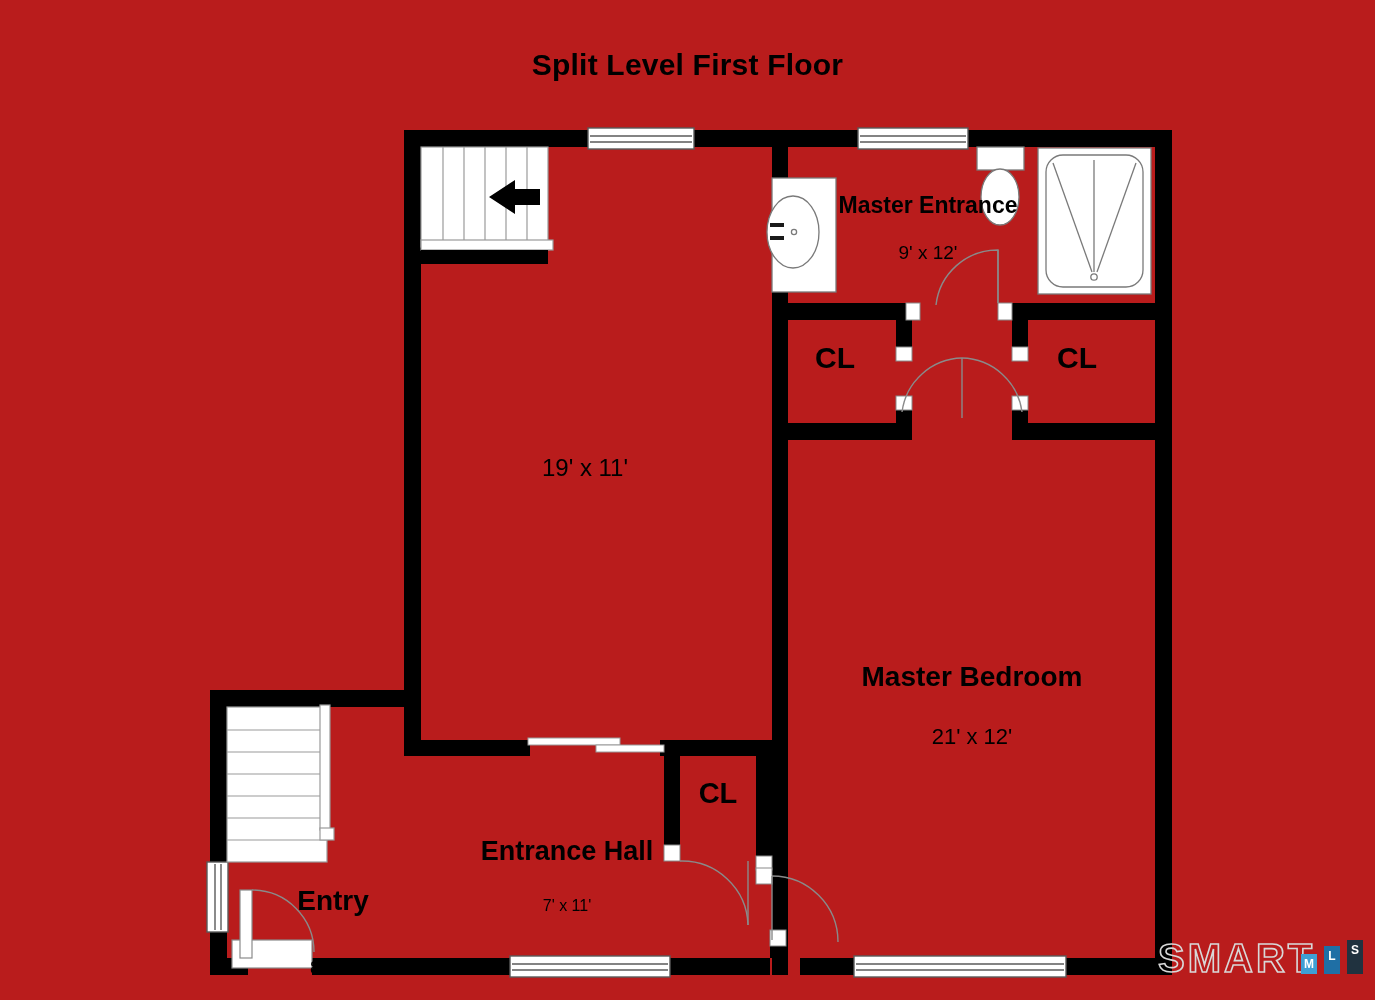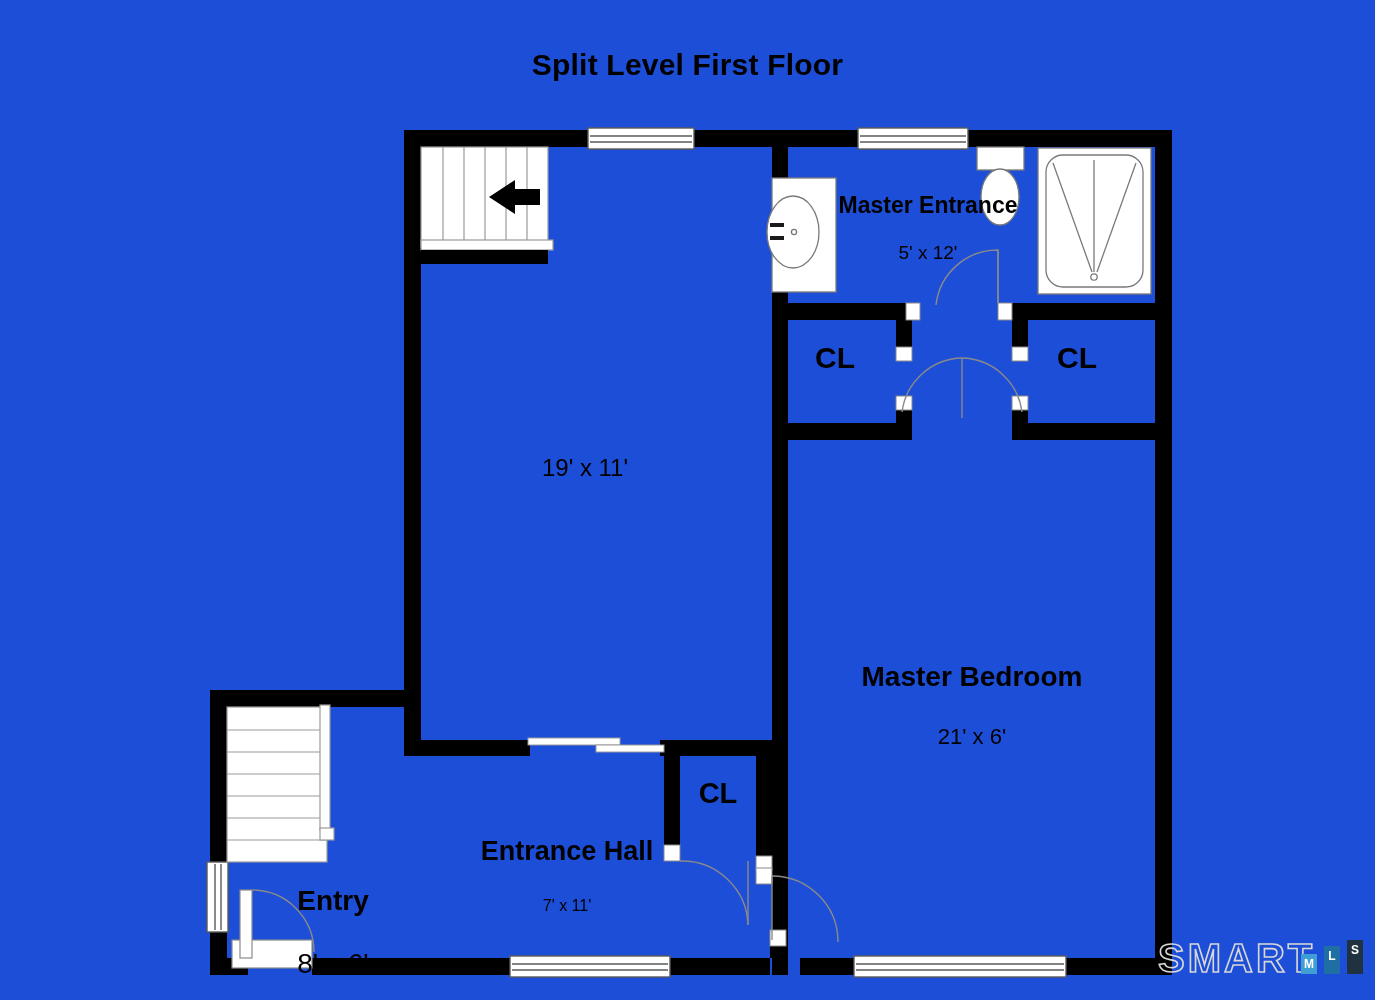--- a/index.html
+++ b/index.html
@@ -11,21 +11,21 @@
     width: 1375px;
     height: 1000px;
     font-family: "Liberation Sans", sans-serif;
     overflow: hidden;
     position: relative;
   }
   #plan-root {
     position: relative;
     width: 1375px;
     height: 1000px;
-    background: #1d4ed8;
+    background: #b91c1c;
   }
   #plan-title {
     position: absolute;
     left: 0;
     top: 48px;
     width: 1375px;
     text-align: center;
     font-size: 30px;
     font-weight: bold;
     color: #000000;
@@ -58,21 +58,21 @@
   #label-master-bathroom { left: 828px; top: 168px; width: 200px; font-size: 23px; }
   #label-master-bathroom .room-dims { font-size: 19px; margin-top: 1px; }
 
   #label-master-bedroom { left: 838px; top: 632px; width: 228px; font-size: 28px; margin-left: 20px; }
   #label-master-bedroom .room-dims { font-size: 22px; margin-top: 2px; }
 
   #label-entrance-hall { left: 462px; top: 808px; width: 210px; font-size: 27px; }
   #label-entrance-hall .room-dims { font-size: 16px; margin-top: 2px; }
 
   #label-entry { left: 248px; top: 856px; width: 170px; font-size: 28px; }
-  #label-entry .room-dims { font-size: 28px; margin-top: 2px; }
+  #label-entry .room-dims { font-size: 18px; margin-top: 12px; }
 
   #label-cl-left { left: 780px; top: 342px; width: 110px; font-size: 30px; font-weight: bold; }
   #label-cl-right { left: 1022px; top: 342px; width: 110px; font-size: 30px; font-weight: bold; }
   #label-cl-hall  { left: 672px; top: 778px; width: 92px;  font-size: 29px; font-weight: bold; }
 
   
   #watermark {
     position: absolute;
     left: 1158px;
     top: 930px;
@@ -306,26 +306,26 @@
     </g>
 
   </svg>
 
   <div class="room-label" id="label-living-room">
     <span class="room-dims">19' x 11'</span>
   </div>
 
   <div class="room-label" id="label-master-bathroom">
     <span class="room-name">Master Entrance</span>
-    <span class="room-dims">5' x 12'</span>
+    <span class="room-dims">9' x 12'</span>
   </div>
 
   <div class="room-label" id="label-master-bedroom">
     <span class="room-name">Master Bedroom</span>
-    <span class="room-dims">21' x 6'</span>
+    <span class="room-dims">21' x 12'</span>
   </div>
 
   <div class="room-label" id="label-entrance-hall">
     <span class="room-name">Entrance Hall</span>
     <span class="room-dims">7' x 11'</span>
   </div>
 
   <div class="room-label" id="label-entry">
     <span class="room-name">Entry</span>
     <span class="room-dims">8' x 6'</span>

